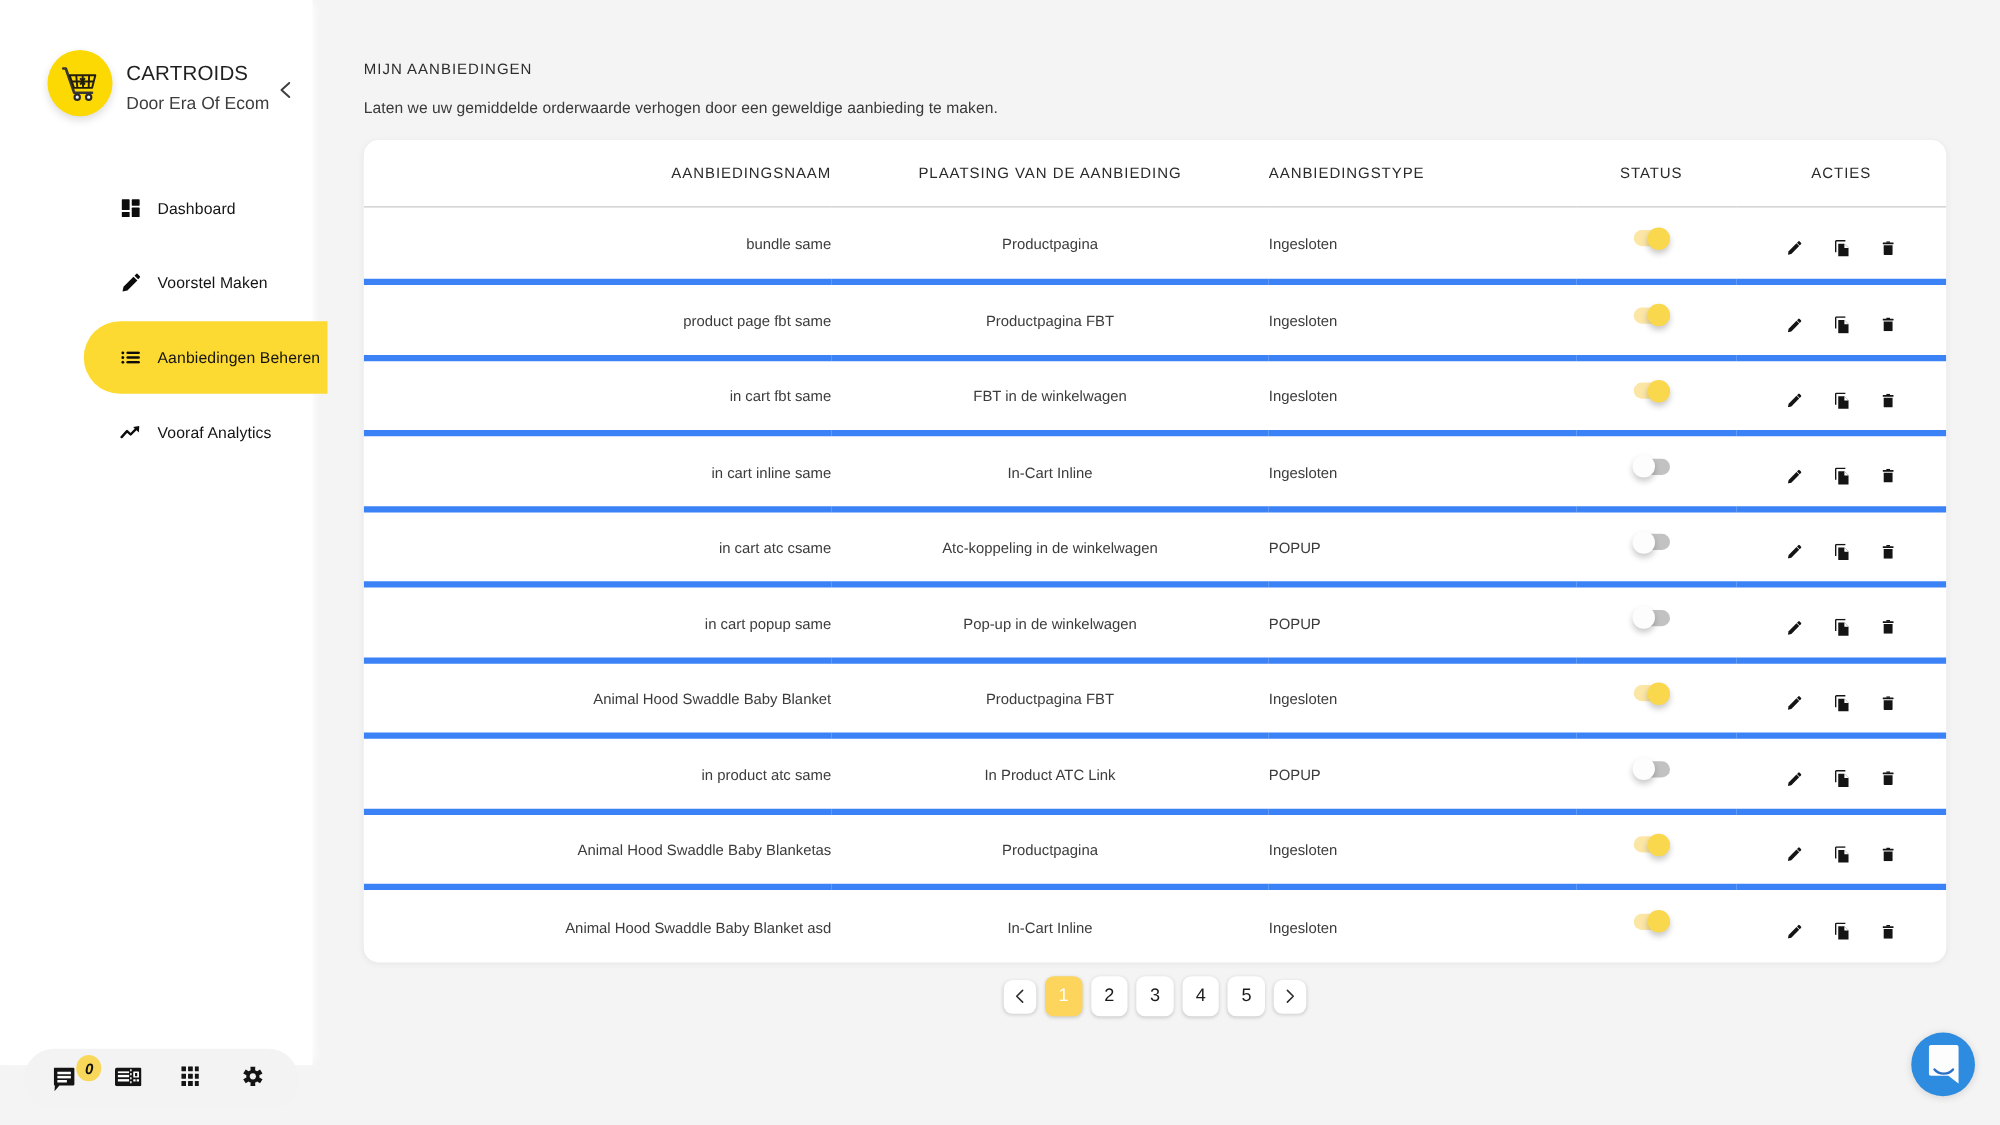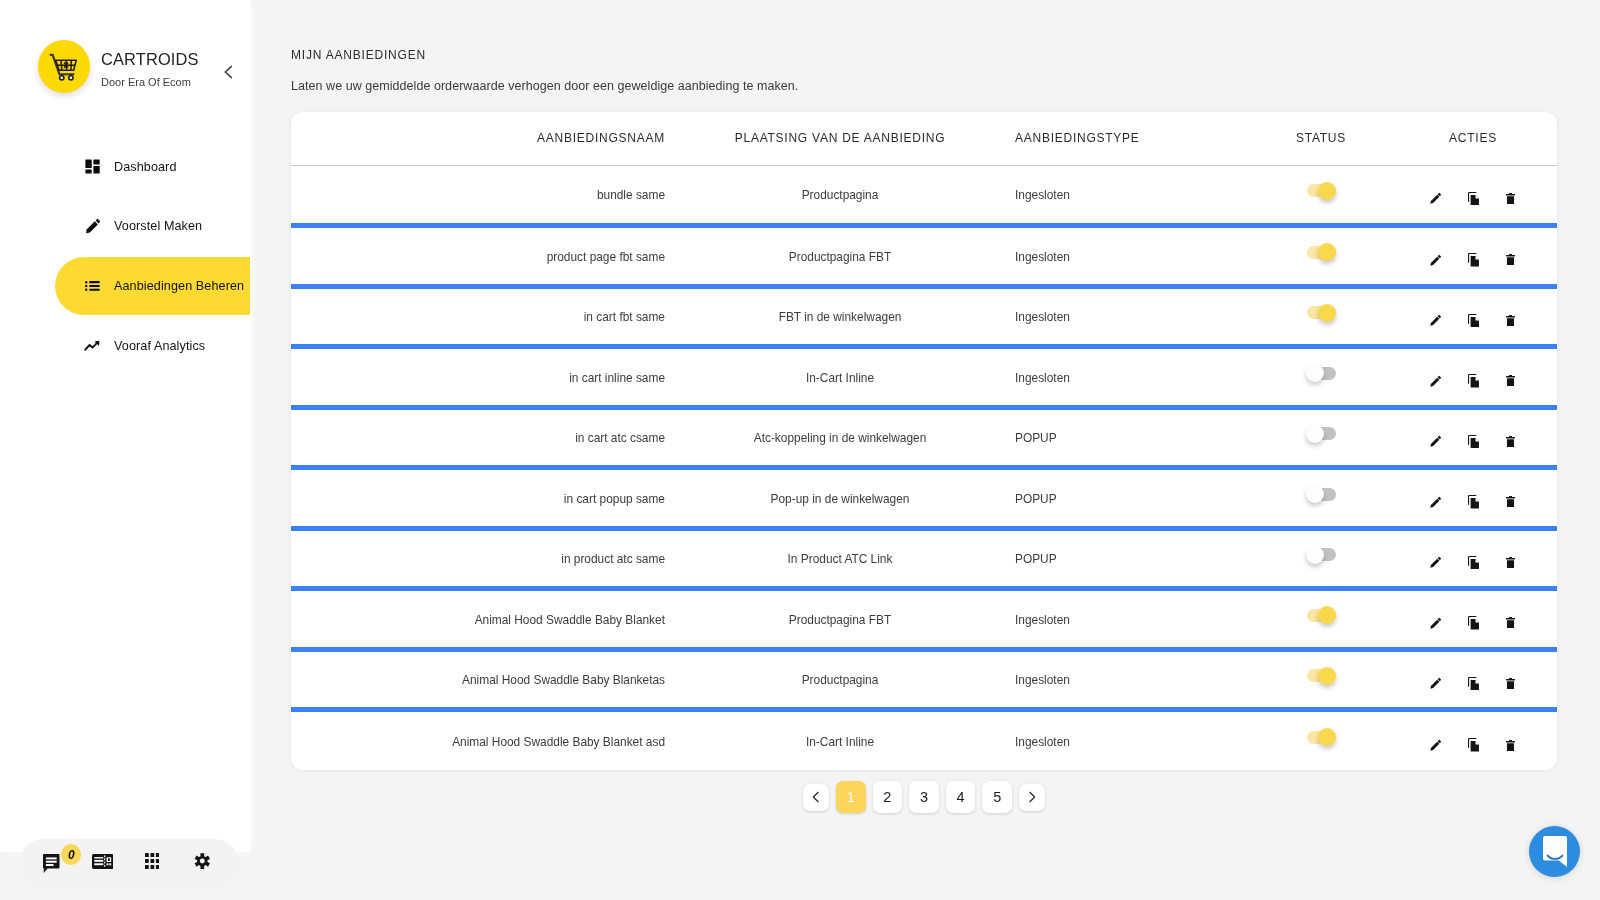--- a/index.html
+++ b/index.html
@@ -18,27 +18,27 @@
     position:relative; flex:0 0 250px; z-index:5; box-shadow:4px 0 7px -2px rgba(255,255,255,0.95);
   }
   .brand-logo {
     position:absolute; left:38px; top:40px;
     width:52px; height:53px; border-radius:50%; background:#FCD902;
     display:flex; align-items:center; justify-content:center;
     box-shadow:0 3px 7px rgba(0,0,0,.14);
   }
   .brand-text { position:absolute; left:101px; top:50px;}
   .brand-title { font-size:16.4px; letter-spacing:.15px; color:#1f1f1f; font-weight:400; line-height:18px;}
-  .brand-sub { font-size:11px; color:#3d3d3d; margin-top:8px; line-height:13px;}
+  .brand-sub { font-size:14px; color:#3d3d3d; margin-top:8px; line-height:13px;}
   .collapse-btn {
     position:absolute; left:218px; top:62px; width:20px; height:20px;
     display:flex; align-items:center; justify-content:center; cursor:pointer;
   }
 
-  .nav { position:absolute; left:0; top:138px; width:250px;padding-left:27px;}
+  .nav { position:absolute; left:12px; top:138px; width:250px;padding-left:27px;}
   .nav-item {
     display:flex; align-items:center; height:57.5px;
     margin-bottom:2.2px;
     cursor:pointer;
     position:relative;
   }
   .nav-icon { position:absolute; left:57px; width:16px; height:16px; display:flex; align-items:center; justify-content:center;}
   .nav-label { position:absolute; left:87px; font-size:12.6px; color:#141414; letter-spacing:.1px; white-space:nowrap;}
   .nav-item.active::before {
     content:""; position:absolute; left:28px; right:0; top:0; bottom:0;
@@ -457,54 +457,54 @@
                     <svg width="9" height="11" viewBox="0 0 9 11">
                       <rect x="0" y="1.0" width="9" height="1.4" rx=".35" fill="#141414"></rect>
                       <path d="M3.1 0h2.9v1.1H3.1z" fill="#141414"></path>
                       <path d="M0.95 3.2h7.1v7.1a.65.65 0 0 1-.65.7H1.6a.65.65 0 0 1-.65-.7z" fill="#141414"></path>
                     </svg>
                   </span>
                 </div>
               </td>
             </tr>
             <tr>
+              <td class="c-name">Animal Hood Swaddle Baby Blanket</td>
+              <td class="c-place">Productpagina FBT</td>
+              <td class="c-type">Ingesloten</td>
+              <td class="c-status"><span class="toggle on"><span class="track"></span><span class="knob"></span></span></td>
+              <td class="c-actions">
+                <div class="actions">
+                  <span class="act">
+                    <svg width="11.5" height="12" viewBox="0 0 11.5 12">
+                      <path d="M0.3 11.7l.6-2.75 6.3-6.3 2.15 2.15-6.3 6.3z" fill="#141414"></path>
+                      <path d="M7.6 2.15l1.0-1.0a.82.82 0 0 1 1.16 0l1.0 1.0a.82.82 0 0 1 0 1.16l-1.0 1.0z" fill="#141414"></path>
+                    </svg>
+                  </span>
+                  <span class="act">
+                    <svg width="11" height="13.5" viewBox="0 0 11 13.5">
+                      <path d="M0.55 9.8V1.2a.65.65 0 0 1 .65-.65h7.1" fill="none" stroke="#141414" stroke-width="1.1"></path>
+                      <path d="M2.6 3.0h4.9l3.45 3.45v7.05H2.6z" fill="#141414"></path>
+                      <path d="M7.5 3.0l3.45 3.45H7.5z" fill="#fff"></path>
+                    </svg>
+                  </span>
+                  <span class="act">
+                    <svg width="9" height="11" viewBox="0 0 9 11">
+                      <rect x="0" y="1.0" width="9" height="1.4" rx=".35" fill="#141414"></rect>
+                      <path d="M3.1 0h2.9v1.1H3.1z" fill="#141414"></path>
+                      <path d="M0.95 3.2h7.1v7.1a.65.65 0 0 1-.65.7H1.6a.65.65 0 0 1-.65-.7z" fill="#141414"></path>
+                    </svg>
+                  </span>
+                </div>
+              </td>
+            </tr>
+            <tr>
               <td class="c-name">in product atc same</td>
               <td class="c-place">In Product ATC Link</td>
               <td class="c-type">POPUP</td>
               <td class="c-status"><span class="toggle off"><span class="track"></span><span class="knob"></span></span></td>
-              <td class="c-actions">
-                <div class="actions">
-                  <span class="act">
-                    <svg width="11.5" height="12" viewBox="0 0 11.5 12">
-                      <path d="M0.3 11.7l.6-2.75 6.3-6.3 2.15 2.15-6.3 6.3z" fill="#141414"></path>
-                      <path d="M7.6 2.15l1.0-1.0a.82.82 0 0 1 1.16 0l1.0 1.0a.82.82 0 0 1 0 1.16l-1.0 1.0z" fill="#141414"></path>
-                    </svg>
-                  </span>
-                  <span class="act">
-                    <svg width="11" height="13.5" viewBox="0 0 11 13.5">
-                      <path d="M0.55 9.8V1.2a.65.65 0 0 1 .65-.65h7.1" fill="none" stroke="#141414" stroke-width="1.1"></path>
-                      <path d="M2.6 3.0h4.9l3.45 3.45v7.05H2.6z" fill="#141414"></path>
-                      <path d="M7.5 3.0l3.45 3.45H7.5z" fill="#fff"></path>
-                    </svg>
-                  </span>
-                  <span class="act">
-                    <svg width="9" height="11" viewBox="0 0 9 11">
-                      <rect x="0" y="1.0" width="9" height="1.4" rx=".35" fill="#141414"></rect>
-                      <path d="M3.1 0h2.9v1.1H3.1z" fill="#141414"></path>
-                      <path d="M0.95 3.2h7.1v7.1a.65.65 0 0 1-.65.7H1.6a.65.65 0 0 1-.65-.7z" fill="#141414"></path>
-                    </svg>
-                  </span>
-                </div>
-              </td>
-            </tr>
-            <tr>
-              <td class="c-name">Animal Hood Swaddle Baby Blanket</td>
-              <td class="c-place">Productpagina FBT</td>
-              <td class="c-type">Ingesloten</td>
-              <td class="c-status"><span class="toggle on"><span class="track"></span><span class="knob"></span></span></td>
               <td class="c-actions">
                 <div class="actions">
                   <span class="act">
                     <svg width="11.5" height="12" viewBox="0 0 11.5 12">
                       <path d="M0.3 11.7l.6-2.75 6.3-6.3 2.15 2.15-6.3 6.3z" fill="#141414"></path>
                       <path d="M7.6 2.15l1.0-1.0a.82.82 0 0 1 1.16 0l1.0 1.0a.82.82 0 0 1 0 1.16l-1.0 1.0z" fill="#141414"></path>
                     </svg>
                   </span>
                   <span class="act">
                     <svg width="11" height="13.5" viewBox="0 0 11 13.5">

